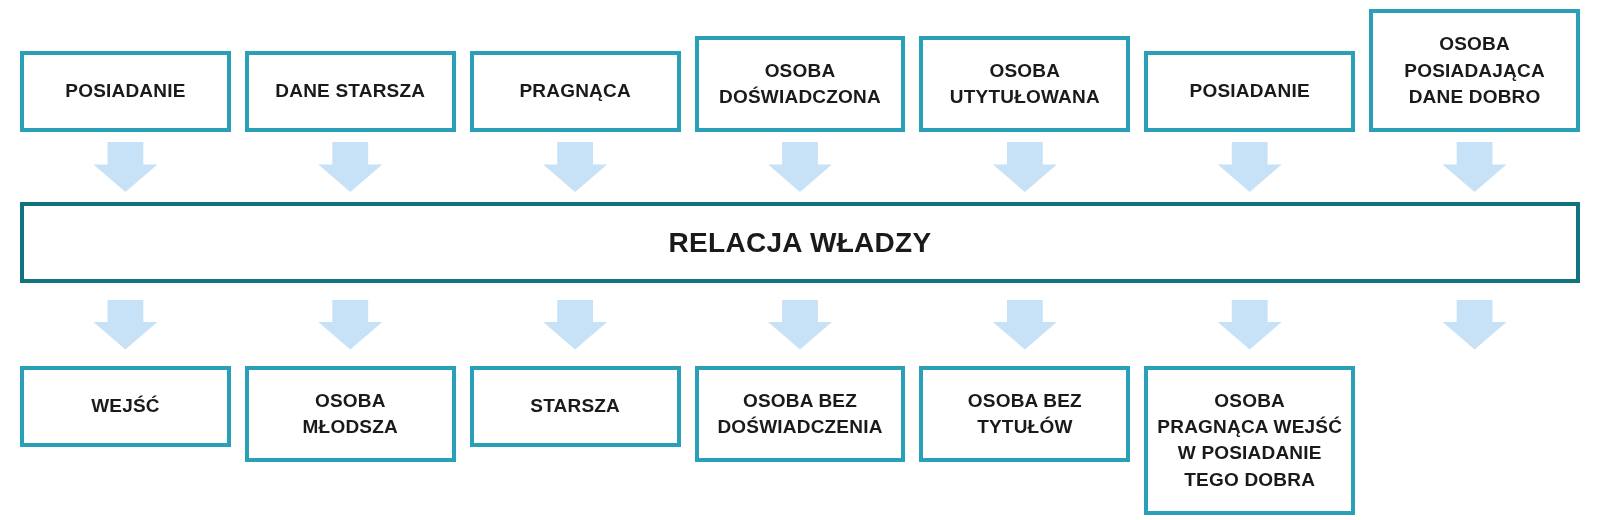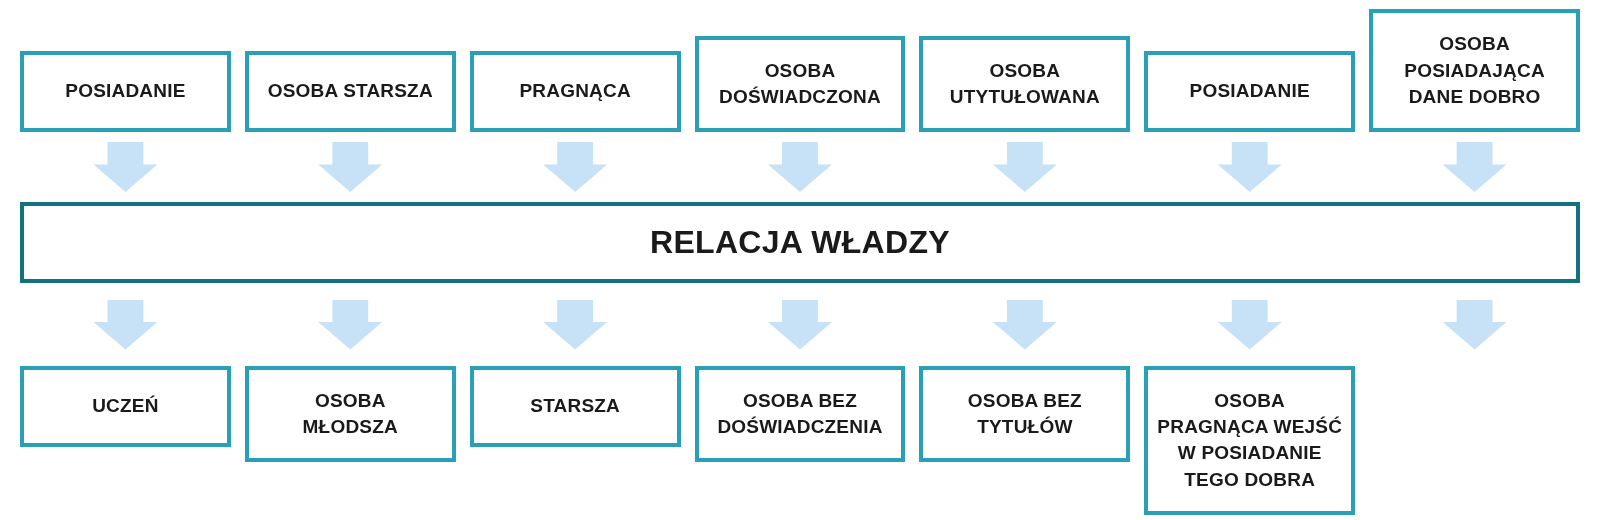--- a/index.html
+++ b/index.html
@@ -71,34 +71,34 @@
   }
 
   .center-bar {
     height: 81px;
     border: 4px solid var(--center-border);
     background: var(--background);
     display: flex;
     align-items: center;
     justify-content: center;
     text-align: center;
-    font-size: 32px;
+    font-size: 28px;
     font-weight: 700;
     letter-spacing: 0.3px;
     color: var(--text);
   }
 </style>
 </head>
 <body>
 
 <div class="diagram">
 
   <div class="grid top-row">
     <div class="box">POSIADANIE</div>
-    <div class="box">OSOBA STARSZA</div>
+    <div class="box">DANE STARSZA</div>
     <div class="box">PRAGNĄCA</div>
     <div class="box">OSOBA
 DOŚWIADCZONA</div>
     <div class="box">OSOBA
 UTYTUŁOWANA</div>
     <div class="box">POSIADANIE</div>
     <div class="box">OSOBA
 POSIADAJĄCA
 DANE DOBRO</div>
   </div>
@@ -121,21 +121,21 @@
     <div class="arrow"></div>
     <div class="arrow"></div>
     <div class="arrow"></div>
     <div class="arrow"></div>
     <div class="arrow"></div>
     <div class="arrow"></div>
     <div class="arrow"></div>
   </div>
 
   <div class="grid bottom-row">
-    <div class="box">UCZEŃ</div>
+    <div class="box">WEJŚĆ</div>
     <div class="box">OSOBA
 MŁODSZA</div>
     <div class="box">STARSZA</div>
     <div class="box">OSOBA BEZ
 DOŚWIADCZENIA</div>
     <div class="box">OSOBA BEZ
 TYTUŁÓW</div>
     <div class="box">OSOBA
 PRAGNĄCA WEJŚĆ
 W POSIADANIE

